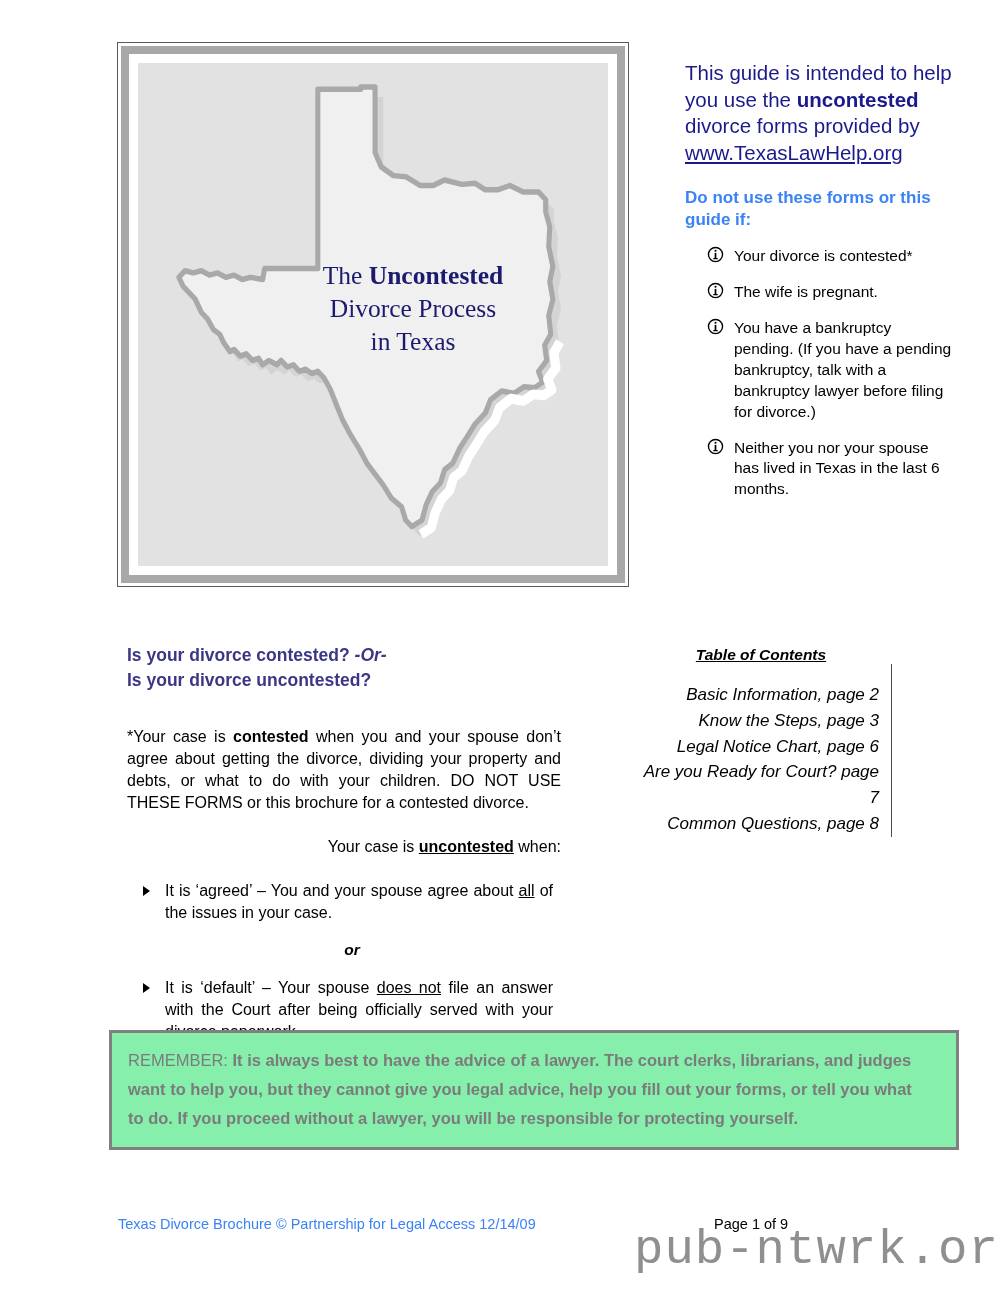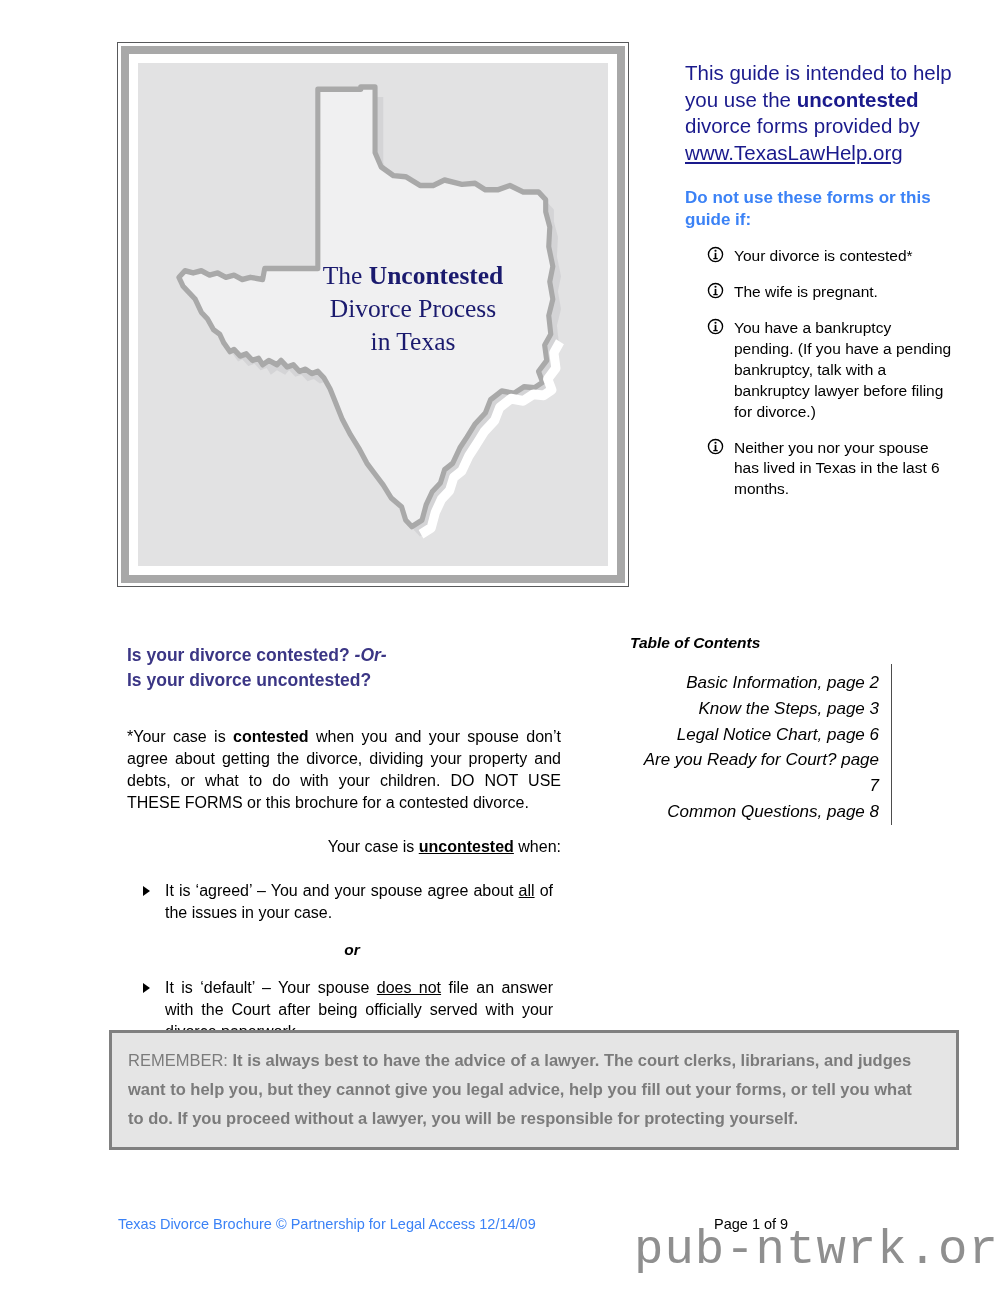--- a/index.html
+++ b/index.html
@@ -188,22 +188,23 @@
   .toc {
     position: absolute;
     left: 630px;
     top: 630px;
     width: 262px;
   }
   .toc-head {
     font-size: 15.5px;
     font-weight: bold;
     font-style: italic;
-    text-align: left;
-    margin: 4px 0 18px 0;
+    text-decoration: underline;
+    text-align: center;
+    margin: 16px 0 18px 0;
     color: #000000;
   }
   .toc-list {
     list-style: none;
     margin: 0;
     padding: 0 12px 0 0;
     text-align: right;
     border-right: 1px solid #4d4d4d;
   }
   .toc-list li {
@@ -223,21 +224,21 @@
 
   
   .remember {
     position: absolute;
     left: 109px;
     top: 1030px;
     width: 850px;
     box-sizing: border-box;
     border: 3px solid #808080;
     padding: 13px 28px 14px 16px;
-    background: #e5e5e5;
+    background: #86efac;
   }
   .remember p {
     margin: 0;
     font-size: 16.5px;
     line-height: 1.75;
     color: #7b7b7b;
     font-weight: bold;
   }
   .remember p .lead {
     font-weight: normal;

